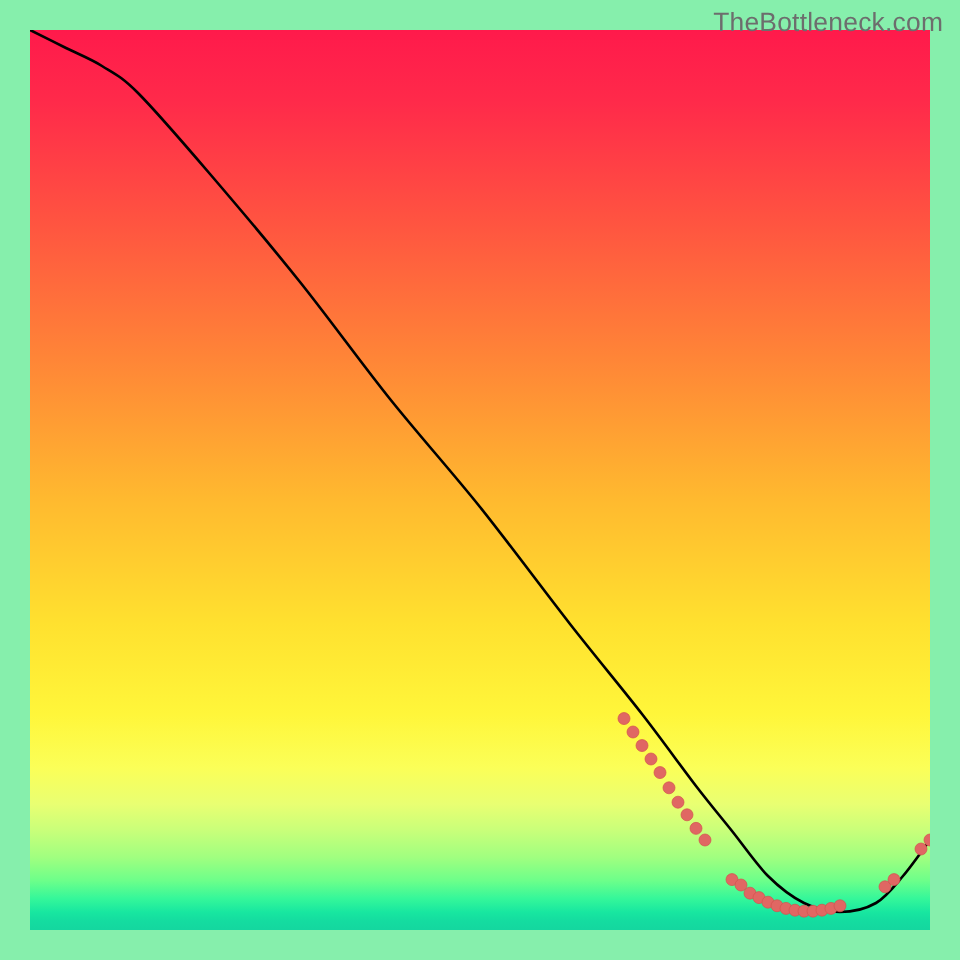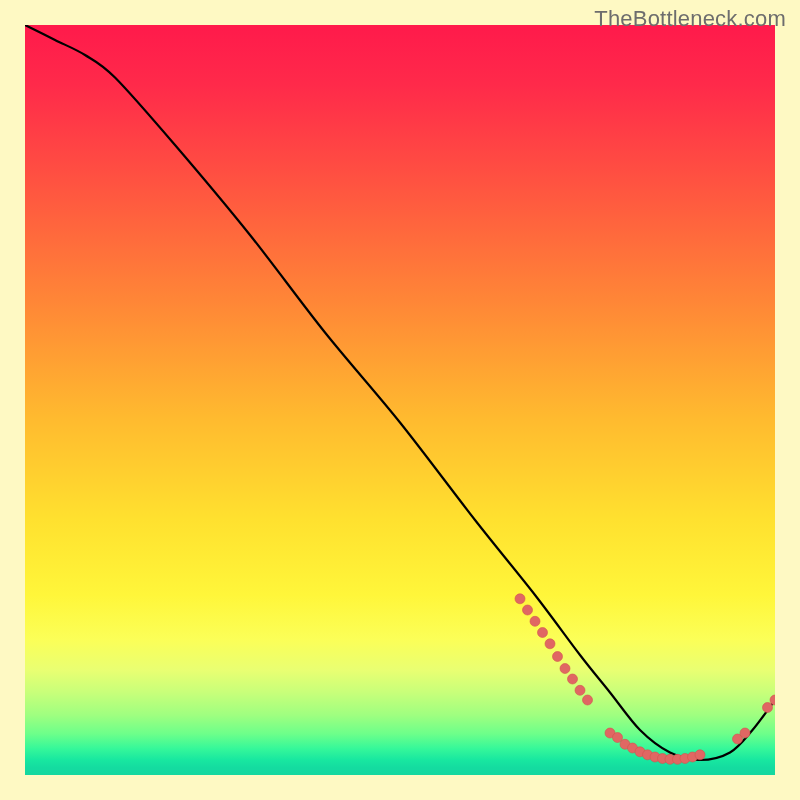--- a/index.html
+++ b/index.html
@@ -8,21 +8,21 @@
     width: 800px;
     height: 800px;
     background: #000;
     overflow: hidden;
     font-family: Arial, Helvetica, sans-serif;
   }
   .frame {
     position: relative;
     width: 800px;
     height: 800px;
-    background: #fef9c3;
+    background: #86efac;
   }
   .watermark {
     position: absolute;
     top: 6px;
     right: 14px;
     color: #6d6d6d;
     font-size: 22px;
     letter-spacing: 0.2px;
     z-index: 5;
     font-weight: 400;

